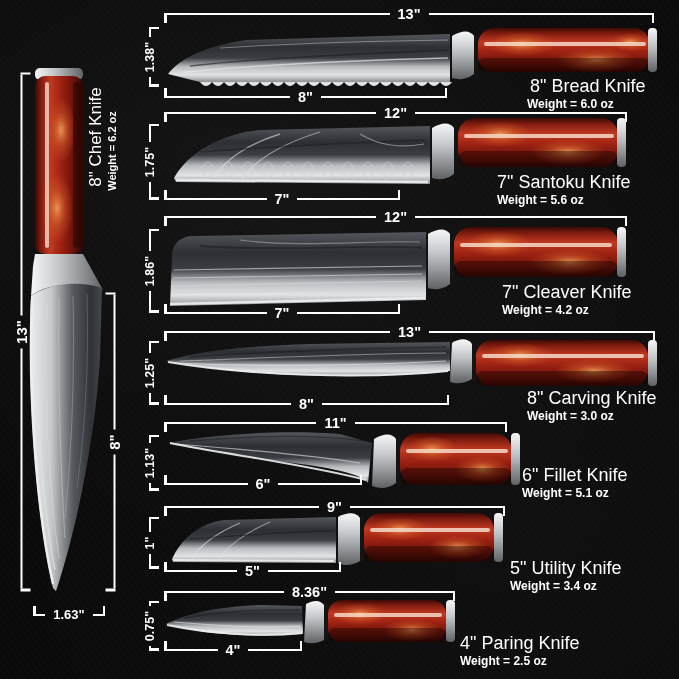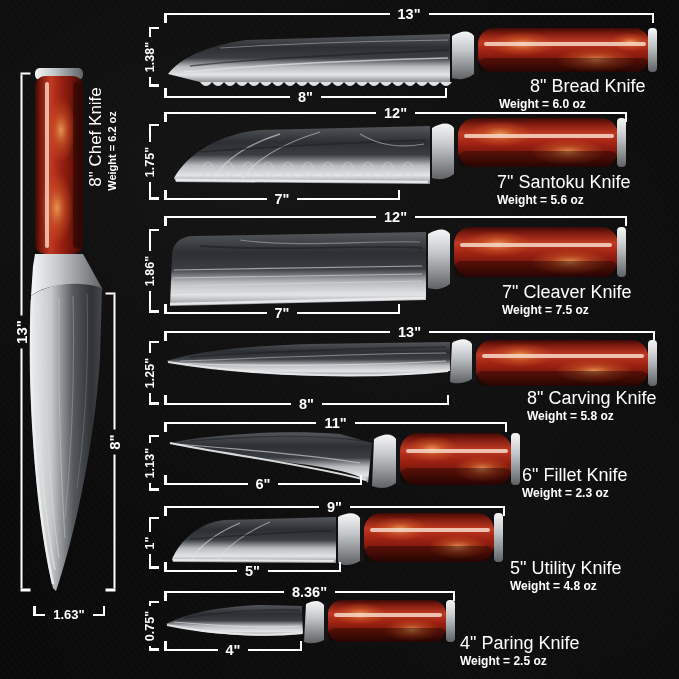--- a/index.html
+++ b/index.html
@@ -158,21 +158,21 @@
     <rect x="488" y="6" width="9" height="44" rx="4" fill="url(#sg)"></rect>
   </svg>
   <div class="dim up" style="left:164px;top:87px;width:283px">
     <span class="tick"></span>
       <span class="seg"></span>
       <span class="lbl">8"</span>
       <span class="seg"></span>
       <span class="tick"></span>
   </div>
   <div class="kname" style="left:530px;top:76px">8" Bread Knife</div>
-  <div class="kweight" style="left:499px;top:97px">Weight = 6.0 oz</div>
+  <div class="kweight" style="left:527px;top:97px">Weight = 6.0 oz</div>
 
   <div class="dim down" style="left:164px;top:103px;width:463px">
     <span class="tick"></span>
       <span class="seg"></span>
       <span class="lbl">12"</span>
       <span class="seg"></span>
       <span class="tick"></span>
   </div>
   <div class="dim down vert" style="left:112px;top:152px;width:76px">
     <span class="tick"></span>
@@ -253,21 +253,21 @@
     <rect x="457" y="7" width="9" height="50" rx="4" fill="url(#sg)"></rect>
   </svg>
   <div class="dim up" style="left:164px;top:303px;width:236px">
     <span class="tick"></span>
       <span class="seg"></span>
       <span class="lbl">7"</span>
       <span class="seg"></span>
       <span class="tick"></span>
   </div>
   <div class="kname" style="left:502px;top:282px">7" Cleaver Knife</div>
-  <div class="kweight" style="left:502px;top:303px">Weight = 7.5 oz</div>
+  <div class="kweight" style="left:502px;top:303px">Weight = 4.2 oz</div>
 
   <div class="dim down" style="left:164px;top:322px;width:491px">
     <span class="tick"></span>
       <span class="seg"></span>
       <span class="lbl">13"</span>
       <span class="seg"></span>
       <span class="tick"></span>
   </div>
   <div class="dim down vert" style="left:118px;top:363px;width:64px">
     <span class="tick"></span>
@@ -292,21 +292,21 @@
     <rect x="488" y="9" width="9" height="46" rx="4" fill="url(#sg)"></rect>
   </svg>
   <div class="dim up" style="left:164px;top:394px;width:285px">
     <span class="tick"></span>
       <span class="seg"></span>
       <span class="lbl">8"</span>
       <span class="seg"></span>
       <span class="tick"></span>
   </div>
   <div class="kname" style="left:527px;top:388px">8" Carving Knife</div>
-  <div class="kweight" style="left:527px;top:409px">Weight = 5.8 oz</div>
+  <div class="kweight" style="left:527px;top:409px">Weight = 3.0 oz</div>
 
   <div class="dim down" style="left:164px;top:413px;width:343px">
     <span class="tick"></span>
       <span class="seg"></span>
       <span class="lbl">11"</span>
       <span class="seg"></span>
       <span class="tick"></span>
   </div>
   <div class="dim down vert" style="left:122px;top:453px;width:56px">
     <span class="tick"></span>
@@ -330,21 +330,21 @@
     <rect x="351" y="8" width="9" height="52" rx="4" fill="url(#sg)"></rect>
   </svg>
   <div class="dim up" style="left:164px;top:474px;width:198px">
     <span class="tick"></span>
       <span class="seg"></span>
       <span class="lbl">6"</span>
       <span class="seg"></span>
       <span class="tick"></span>
   </div>
   <div class="kname" style="left:522px;top:465px">6" Fillet Knife</div>
-  <div class="kweight" style="left:522px;top:486px">Weight = 2.3 oz</div>
+  <div class="kweight" style="left:522px;top:486px">Weight = 5.1 oz</div>
 
   <div class="dim down" style="left:164px;top:497px;width:341px">
     <span class="tick"></span>
       <span class="seg"></span>
       <span class="lbl">9"</span>
       <span class="seg"></span>
       <span class="tick"></span>
   </div>
   <div class="dim down vert" style="left:124px;top:533px;width:52px">
     <span class="tick"></span>
@@ -369,21 +369,21 @@
     <rect x="334" y="8" width="9" height="49" rx="4" fill="url(#sg)"></rect>
   </svg>
   <div class="dim up" style="left:164px;top:561px;width:177px">
     <span class="tick"></span>
       <span class="seg"></span>
       <span class="lbl">5"</span>
       <span class="seg"></span>
       <span class="tick"></span>
   </div>
   <div class="kname" style="left:510px;top:558px">5" Utility Knife</div>
-  <div class="kweight" style="left:510px;top:579px">Weight = 4.8 oz</div>
+  <div class="kweight" style="left:510px;top:579px">Weight = 3.4 oz</div>
 
   <div class="dim down" style="left:164px;top:582px;width:291px">
     <span class="tick"></span>
       <span class="seg"></span>
       <span class="lbl">8.36"</span>
       <span class="seg"></span>
       <span class="tick"></span>
   </div>
   <div class="dim down vert" style="left:125px;top:616px;width:50px">
     <span class="tick"></span>

